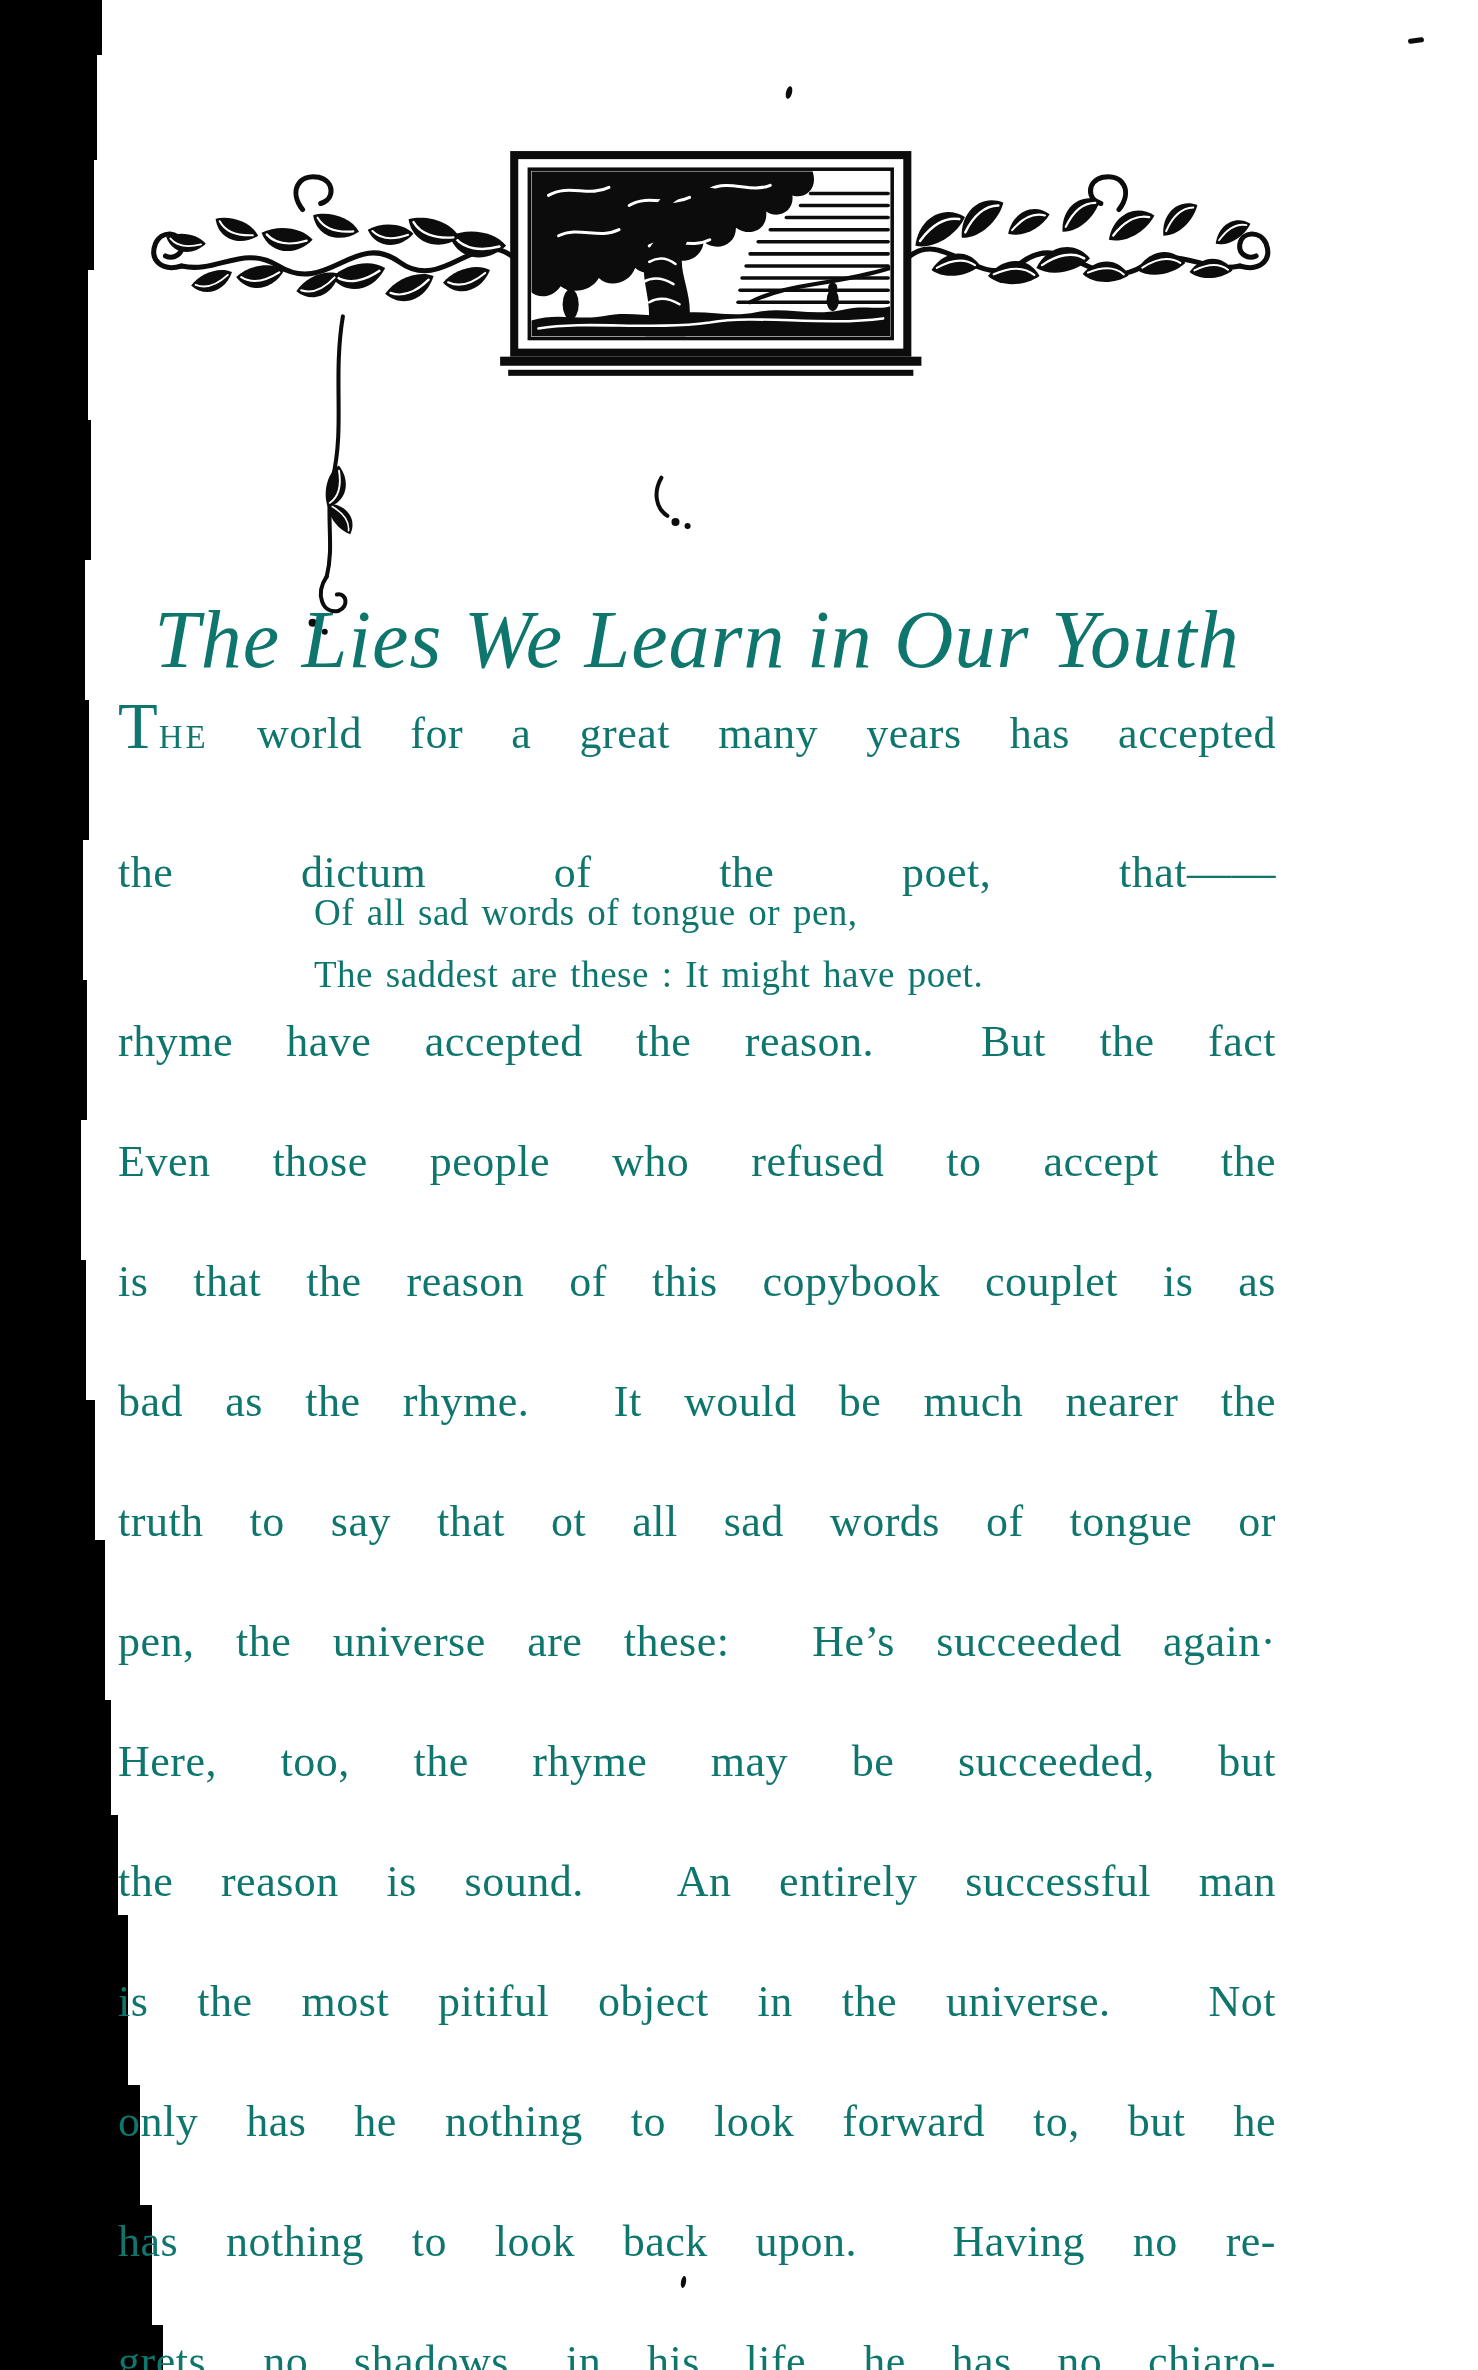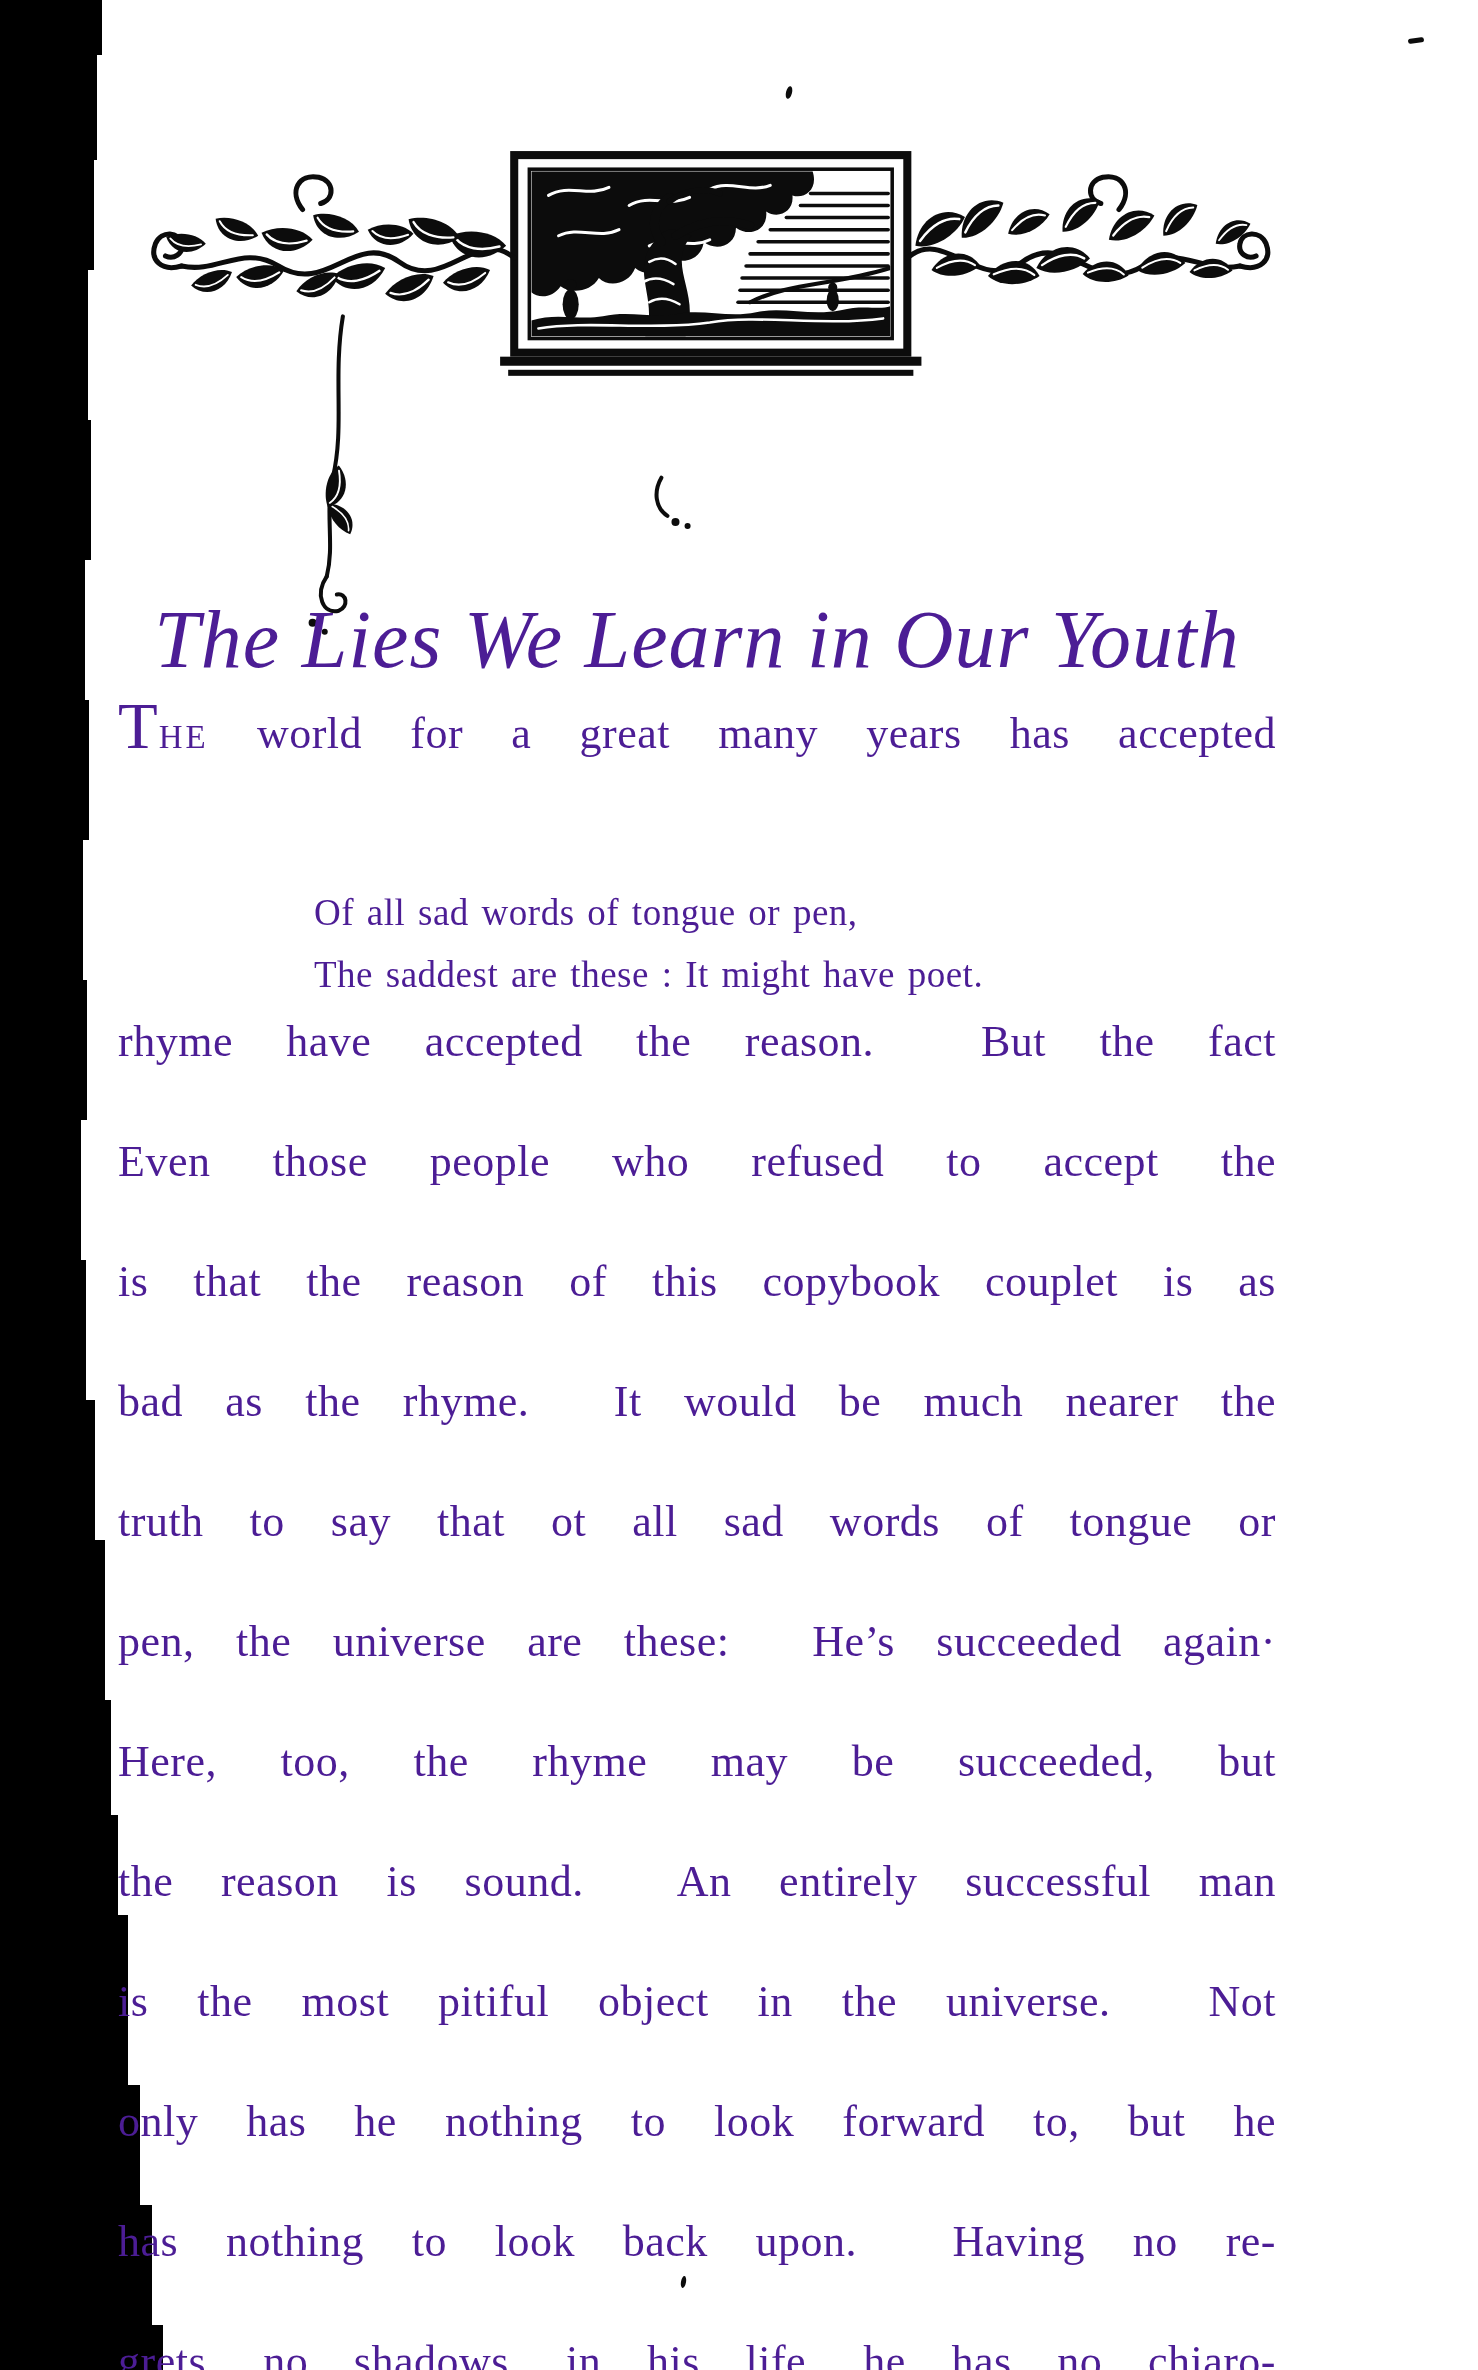--- a/index.html
+++ b/index.html
@@ -1,21 +1,21 @@
 <!DOCTYPE html>
 <html><head>
 <meta charset="utf-8">
 <style>
   html,body{margin:0;padding:0;background:#ffffff;}
   .page{
     position:relative;
     width:1478px;height:2370px;
     background:#ffffff;
     overflow:hidden;
-    color:#4c1d95;
+    color:#0f766e;
     font-family:"Liberation Serif", serif;
   }
   .gutter-svg{position:absolute;left:0;top:0;}
   .ornament-svg{position:absolute;left:105px;top:145px;}
   .ink{fill:#0c0c0c;}
   .stk{stroke:#0c0c0c;fill:none;stroke-linecap:round;}
   .wht{stroke:#ffffff;fill:none;stroke-linecap:round;}
 
   .title{
     position:absolute;left:118px;top:586px;width:1158px;
@@ -167,20 +167,21 @@
       <path class="stk" stroke-width="4" d="M552,330 C544,344 546,360 558,368"></path>
       <circle class="ink" cx="566" cy="374" r="4"></circle>
       <circle class="ink" cx="578" cy="378" r="3"></circle>
     </g>
   </svg>
 
   <div class="title">The Lies We Learn in Our Youth</div>
 
   <div class="para para1">
     <div class="jline"><span class="initial">T</span><span class="smallcaps">HE</span><span> world for a great many years has accepted</span></div>
+    <div class="jline">the dictum of the poet, that——</div>
   </div>
 
   <div class="couplet">
     <div>Of all sad words of tongue or pen,</div>
     <div>The saddest are these : It might have poet.</div>
   </div>
 
   <div class="para para2">
     <div class="jline">rhyme have accepted the reason.  But the fact</div>
     <div class="jline">Even those people who refused to accept the</div>

